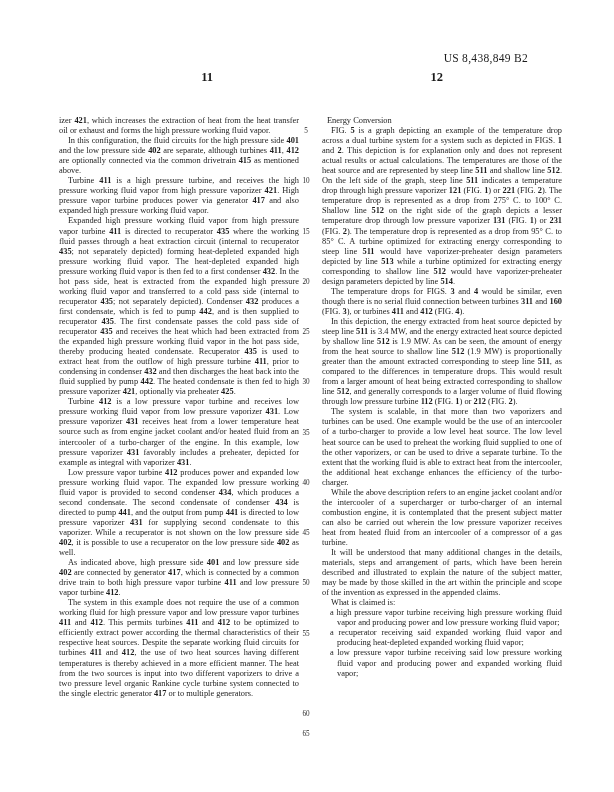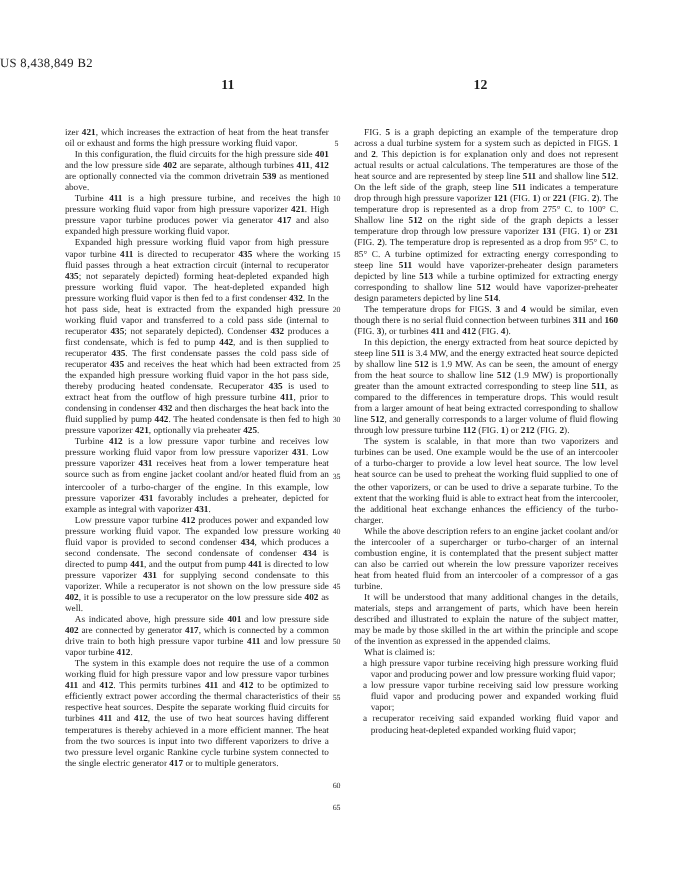--- a/index.html
+++ b/index.html
@@ -7,21 +7,21 @@
     width:614px;height:792px;
     background:#ffffff;
     font-family:"Liberation Serif", serif;
     color:#1c1c1c;
     position:relative;
     overflow:hidden;
     -webkit-font-smoothing:antialiased;
   }
   .patent-header{
     position:absolute;top:52px;left:0;width:528px;
-    text-align:left;
+    text-align:right;
     font-size:11.5px;
     letter-spacing:0.3px;
   }
   .colnum{
     position:absolute;top:70px;
     font-size:12.5px;font-weight:bold;
     width:60px;text-align:right;
   }
   .colnum-left{left:153px;}
   .colnum-right{left:383px;}
@@ -73,32 +73,33 @@
     <div class="ln" style="top: 391.95px;">40</div>
     <div class="ln" style="top: 442.2px;">45</div>
     <div class="ln" style="top: 492.45px;">50</div>
     <div class="ln" style="top: 542.7px;">55</div>
     <div class="ln" style="top: 623px;">60</div>
     <div class="ln" style="top: 643.2px;">65</div>
   </div>
 
 <div class="column col-left">
     <p class="cont">izer <b>421</b>, which increases the extraction of heat from the heat transfer oil or exhaust and forms the high pressure working fluid vapor.</p>
-    <p class="para">In this configuration, the fluid circuits for the high pressure side <b>401</b> and the low pressure side <b>402</b> are separate, although turbines <b>411</b>, <b>412</b> are optionally connected via the common drivetrain <b>539</b> as mentioned above.</p>
+    <p class="para">In this configuration, the fluid circuits for the high pressure side <b>401</b> and the low pressure side <b>402</b> are separate, although turbines <b>411</b>, <b>412</b> are optionally connected via the common drivetrain <b>415</b> as mentioned above.</p>
     <p class="para">Turbine <b>411</b> is a high pressure turbine, and receives the high pressure working fluid vapor from high pressure vaporizer <b>421</b>. High pressure vapor turbine produces power via generator <b>417</b> and also expanded high pressure working fluid vapor.</p>
     <p class="para">Expanded high pressure working fluid vapor from high pressure vapor turbine <b>411</b> is directed to recuperator <b>435</b> where the working fluid passes through a heat extraction circuit (internal to recuperator <b>435</b>; not separately depicted) forming heat-depleted expanded high pressure working fluid vapor. The heat-depleted expanded high pressure working fluid vapor is then fed to a first condenser <b>432</b>. In the hot pass side, heat is extracted from the expanded high pressure working fluid vapor and transferred to a cold pass side (internal to recuperator <b>435</b>; not separately depicted). Condenser <b>432</b> produces a first condensate, which is fed to pump <b>442</b>, and is then supplied to recuperator <b>435</b>. The first condensate passes the cold pass side of recuperator <b>435</b> and receives the heat which had been extracted from the expanded high pressure working fluid vapor in the hot pass side, thereby producing heated condensate. Recuperator <b>435</b> is used to extract heat from the outflow of high pressure turbine <b>411</b>, prior to condensing in condenser <b>432</b> and then discharges the heat back into the fluid supplied by pump <b>442</b>. The heated condensate is then fed to high pressure vaporizer <b>421</b>, optionally via preheater <b>425</b>.</p>
     <p class="para">Turbine <b>412</b> is a low pressure vapor turbine and receives low pressure working fluid vapor from low pressure vaporizer <b>431</b>. Low pressure vaporizer <b>431</b> receives heat from a lower temperature heat source such as from engine jacket coolant and/or heated fluid from an intercooler of a turbo-charger of the engine. In this example, low pressure vaporizer <b>431</b> favorably includes a preheater, depicted for example as integral with vaporizer <b>431</b>.</p>
     <p class="para">Low pressure vapor turbine <b>412</b> produces power and expanded low pressure working fluid vapor. The expanded low pressure working fluid vapor is provided to second condenser <b>434</b>, which produces a second condensate. The second condensate of condenser <b>434</b> is directed to pump <b>441</b>, and the output from pump <b>441</b> is directed to low pressure vaporizer <b>431</b> for supplying second condensate to this vaporizer. While a recuperator is not shown on the low pressure side <b>402</b>, it is possible to use a recuperator on the low pressure side <b>402</b> as well.</p>
     <p class="para">As indicated above, high pressure side <b>401</b> and low pressure side <b>402</b> are connected by generator <b>417</b>, which is connected by a common drive train to both high pressure vapor turbine <b>411</b> and low pressure vapor turbine <b>412</b>.</p>
     <p class="para">The system in this example does not require the use of a common working fluid for high pressure vapor and low pressure vapor turbines <b>411</b> and <b>412</b>. This permits turbines <b>411</b> and <b>412</b> to be optimized to efficiently extract power according the thermal characteristics of their respective heat sources. Despite the separate working fluid circuits for turbines <b>411</b> and <b>412</b>, the use of two heat sources having different temperatures is thereby achieved in a more efficient manner. The heat from the two sources is input into two different vaporizers to drive a two pressure level organic Rankine cycle turbine system connected to the single electric generator <b>417</b> or to multiple generators.</p>
   </div>
 <div class="column col-right">
+    <p class="heading">Energy Conversion</p>
     <p class="para">FIG. <b>5</b> is a graph depicting an example of the temperature drop across a dual turbine system for a system such as depicted in FIGS. <b>1</b> and <b>2</b>. This depiction is for explanation only and does not represent actual results or actual calculations. The temperatures are those of the heat source and are represented by steep line <b>511</b> and shallow line <b>512</b>. On the left side of the graph, steep line <b>511</b> indicates a temperature drop through high pressure vaporizer <b>121</b> (FIG. <b>1</b>) or <b>221</b> (FIG. <b>2</b>). The temperature drop is represented as a drop from 275° C. to 100° C. Shallow line <b>512</b> on the right side of the graph depicts a lesser temperature drop through low pressure vaporizer <b>131</b> (FIG. <b>1</b>) or <b>231</b> (FIG. <b>2</b>). The temperature drop is represented as a drop from 95° C. to 85° C. A turbine optimized for extracting energy corresponding to steep line <b>511</b> would have vaporizer-preheater design parameters depicted by line <b>513</b> while a turbine optimized for extracting energy corresponding to shallow line <b>512</b> would have vaporizer-preheater design parameters depicted by line <b>514</b>.</p>
     <p class="para">The temperature drops for FIGS. <b>3</b> and <b>4</b> would be similar, even though there is no serial fluid connection between turbines <b>311</b> and <b>160</b> (FIG. <b>3</b>), or turbines <b>411</b> and <b>412</b> (FIG. <b>4</b>).</p>
     <p class="para">In this depiction, the energy extracted from heat source depicted by steep line <b>511</b> is 3.4 MW, and the energy extracted heat source depicted by shallow line <b>512</b> is 1.9 MW. As can be seen, the amount of energy from the heat source to shallow line <b>512</b> (1.9 MW) is proportionally greater than the amount extracted corresponding to steep line <b>511</b>, as compared to the differences in temperature drops. This would result from a larger amount of heat being extracted corresponding to shallow line <b>512</b>, and generally corresponds to a larger volume of fluid flowing through low pressure turbine <b>112</b> (FIG. <b>1</b>) or <b>212</b> (FIG. <b>2</b>).</p>
     <p class="para">The system is scalable, in that more than two vaporizers and turbines can be used. One example would be the use of an intercooler of a turbo-charger to provide a low level heat source. The low level heat source can be used to preheat the working fluid supplied to one of the other vaporizers, or can be used to drive a separate turbine. To the extent that the working fluid is able to extract heat from the intercooler, the additional heat exchange enhances the efficiency of the turbo-charger.</p>
     <p class="para">While the above description refers to an engine jacket coolant and/or the intercooler of a supercharger or turbo-charger of an internal combustion engine, it is contemplated that the present subject matter can also be carried out wherein the low pressure vaporizer receives heat from heated fluid from an intercooler of a compressor of a gas turbine.</p>
     <p class="para">It will be understood that many additional changes in the details, materials, steps and arrangement of parts, which have been herein described and illustrated to explain the nature of the subject matter, may be made by those skilled in the art within the principle and scope of the invention as expressed in the appended claims.</p>
     <p class="para">What is claimed is:</p>
     <p class="claim-item">a high pressure vapor turbine receiving high pressure working fluid vapor and producing power and low pressure working fluid vapor;</p>
+    <p class="claim-item">a recuperator receiving said expanded working fluid vapor and producing heat-depleted expanded working fluid vapor;</p>
     <p class="claim-item">a low pressure vapor turbine receiving said low pressure working fluid vapor and producing power and expanded working fluid vapor;</p>
-    <p class="claim-item">a recuperator receiving said expanded working fluid vapor and producing heat-depleted expanded working fluid vapor;</p>
   </div>
 
 </body></html>

